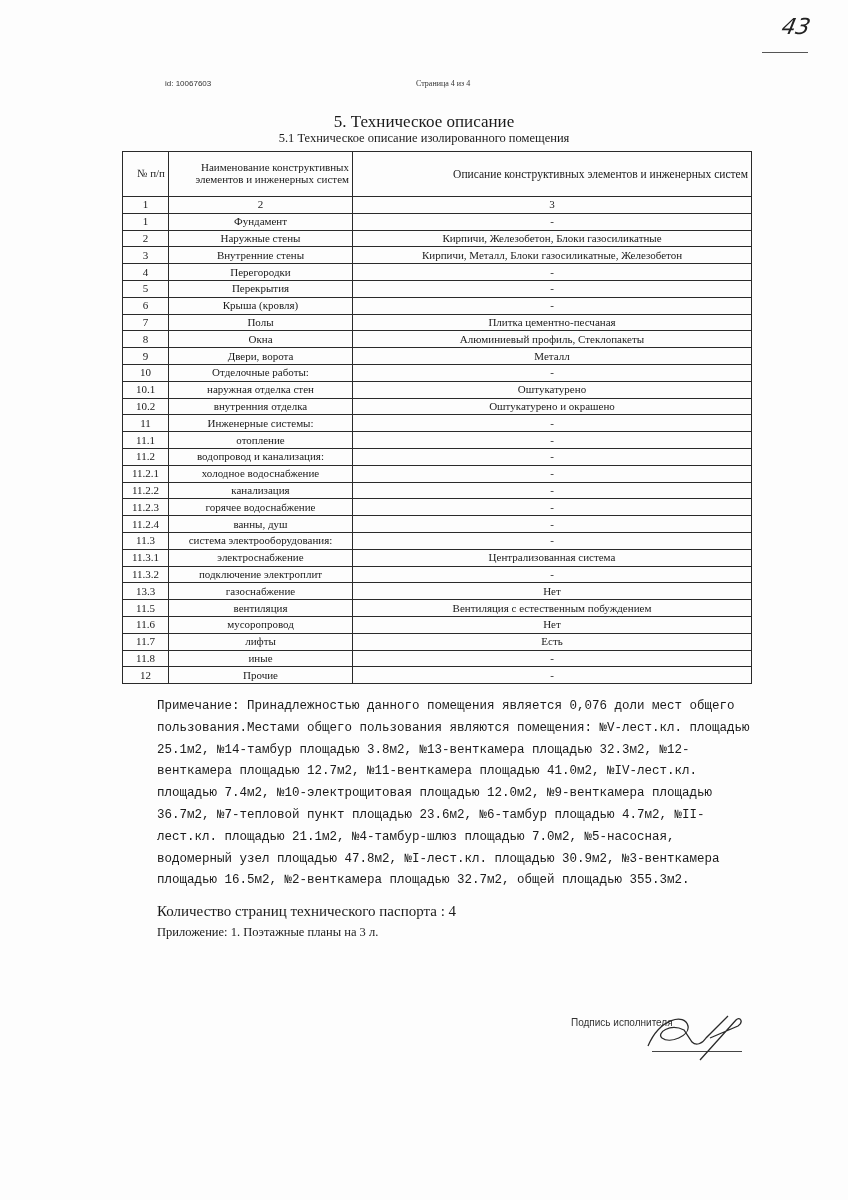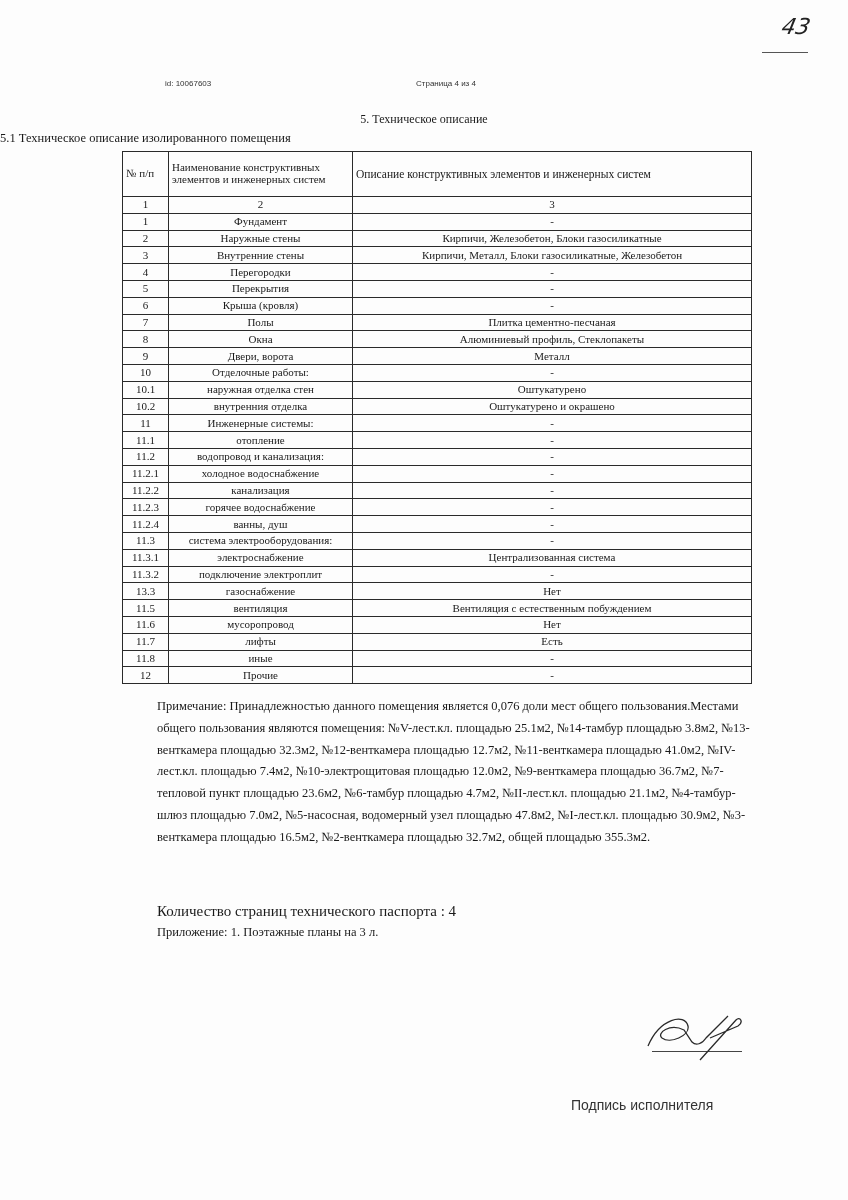--- a/index.html
+++ b/index.html
@@ -3,44 +3,44 @@
   <meta charset="utf-8">
   <style>
     html, body { margin:0; padding:0; }
     body {
       width:848px; height:1200px; position:relative; overflow:hidden;
       background:#fdfdfd; color:#1a1a1a;
       font-family:"Liberation Serif","DejaVu Serif",serif;
     }
     .abs { position:absolute; }
     .hdr-id { left:143px; top:79px; font-size:8px; font-family:"Liberation Sans",sans-serif; color:#333;padding-left:22px; }
-    .hdr-page { left:416px; top:79px; font-size:8px; font-family:Liberation Sans, sans-serif; color:#333; }
+    .hdr-page { left:416px; top:79px; font-size:8px; font-family:Liberation Serif, serif; color:#333; }
     .handmark { left:782px; top:14px; font-size:22px; font-family:"DejaVu Sans",sans-serif; font-style:italic; color:#222; transform:skewX(-12deg); }
     .dash-mark { left:762px; top:44px; width:46px; height:8px; border-bottom:1px solid #555; }
-    .title1 { left:0; width:848px; top:112px; text-align:center; font-size:12px; }
-    .title2 { left:0; width:848px; top:131px; text-align:left; font-size:12.5px; }
+    .title1 { left:0; width:848px; top:112px; text-align:center; font-size:17px; }
+    .title2 { left:0; width:848px; top:131px; text-align:center; font-size:12.5px; }
     table.spec {
       position:absolute; left:122px; top:151px; width:630px;
       border-collapse:collapse; font-size:11px; line-height:1;
       table-layout:fixed;
     }
     table.spec td, table.spec th {
       border:1px solid #2a2a2a; padding:0 3px; height:15.8px;
       font-weight:normal; white-space:nowrap; overflow:hidden;
     }
-    table.spec th { height:44px; text-align:left; line-height:1.05; white-space:normal; }
+    table.spec th { height:44px; text-align:right; line-height:1.05; white-space:normal; }
     table.spec th.desc { font-size:11.5px; }
     .c-num { width:40px; text-align:center; }
     .c-name { width:178px; text-align:center; }
     .c-desc { text-align:center; }
     .idxrow td { text-align:center; }
-    .note { left:157px; top:696px; width:600px; font-size:12.5px; line-height:21.8px; }
+    .note { left:157px; top:696px; width:600px; font-size:12.5px; line-height:21.8px;font-family:Liberation Mono, monospace; }
     .pages { left:157px; top:903px; font-size:15px; }
     .appendix { left:157px; top:925px; font-size:12.5px;text-align:right; }
-    .sign-label { left:571px; top:1097px; font-size:14px; font-family:"Liberation Sans",sans-serif; color:#333; }
+    .sign-label { left:571px; top:1017px; font-size:10px; font-family:"Liberation Sans",sans-serif; color:#333; }
     .sign-line { left:652px; top:1051px; width:90px; border-bottom:1px solid #444; }
     .signature { left:640px; top:1008px; }
   </style>
 </head>
 <body>
 
 <div class="abs hdr-id">id: 10067603</div>
 <div class="abs hdr-page">Страница 4 из 4</div>
 <div class="abs handmark">43</div>
 <div class="abs dash-mark"></div>

